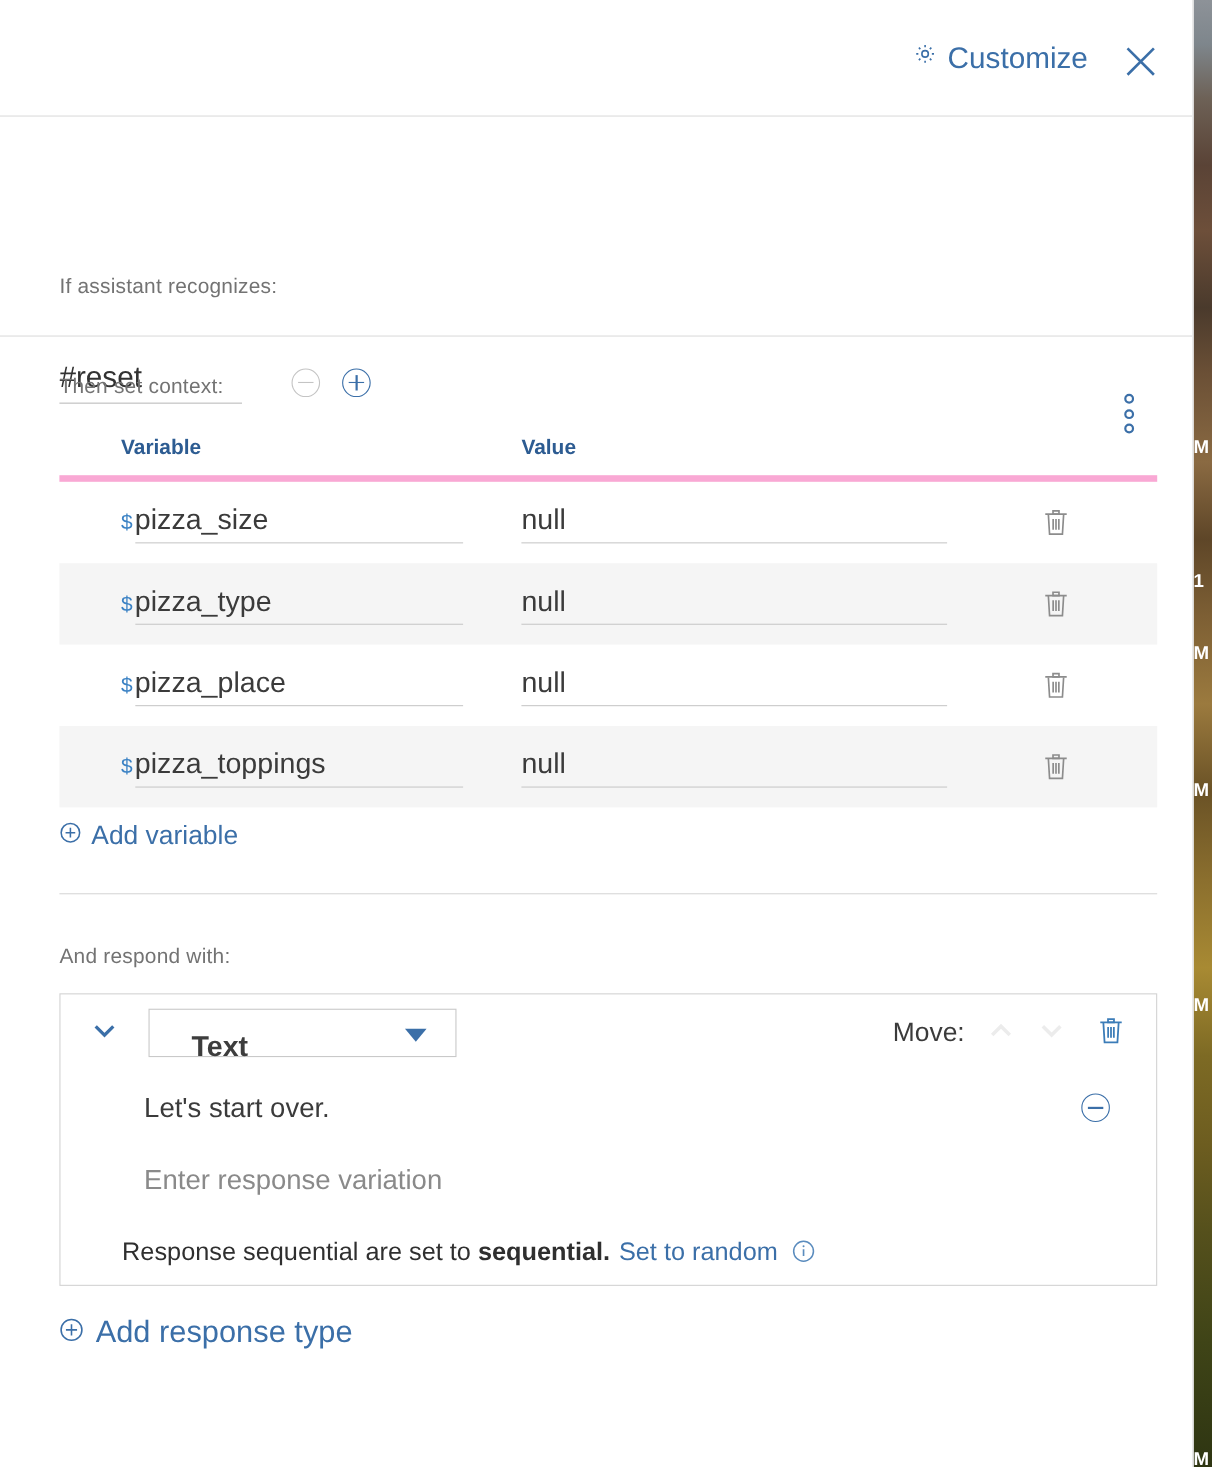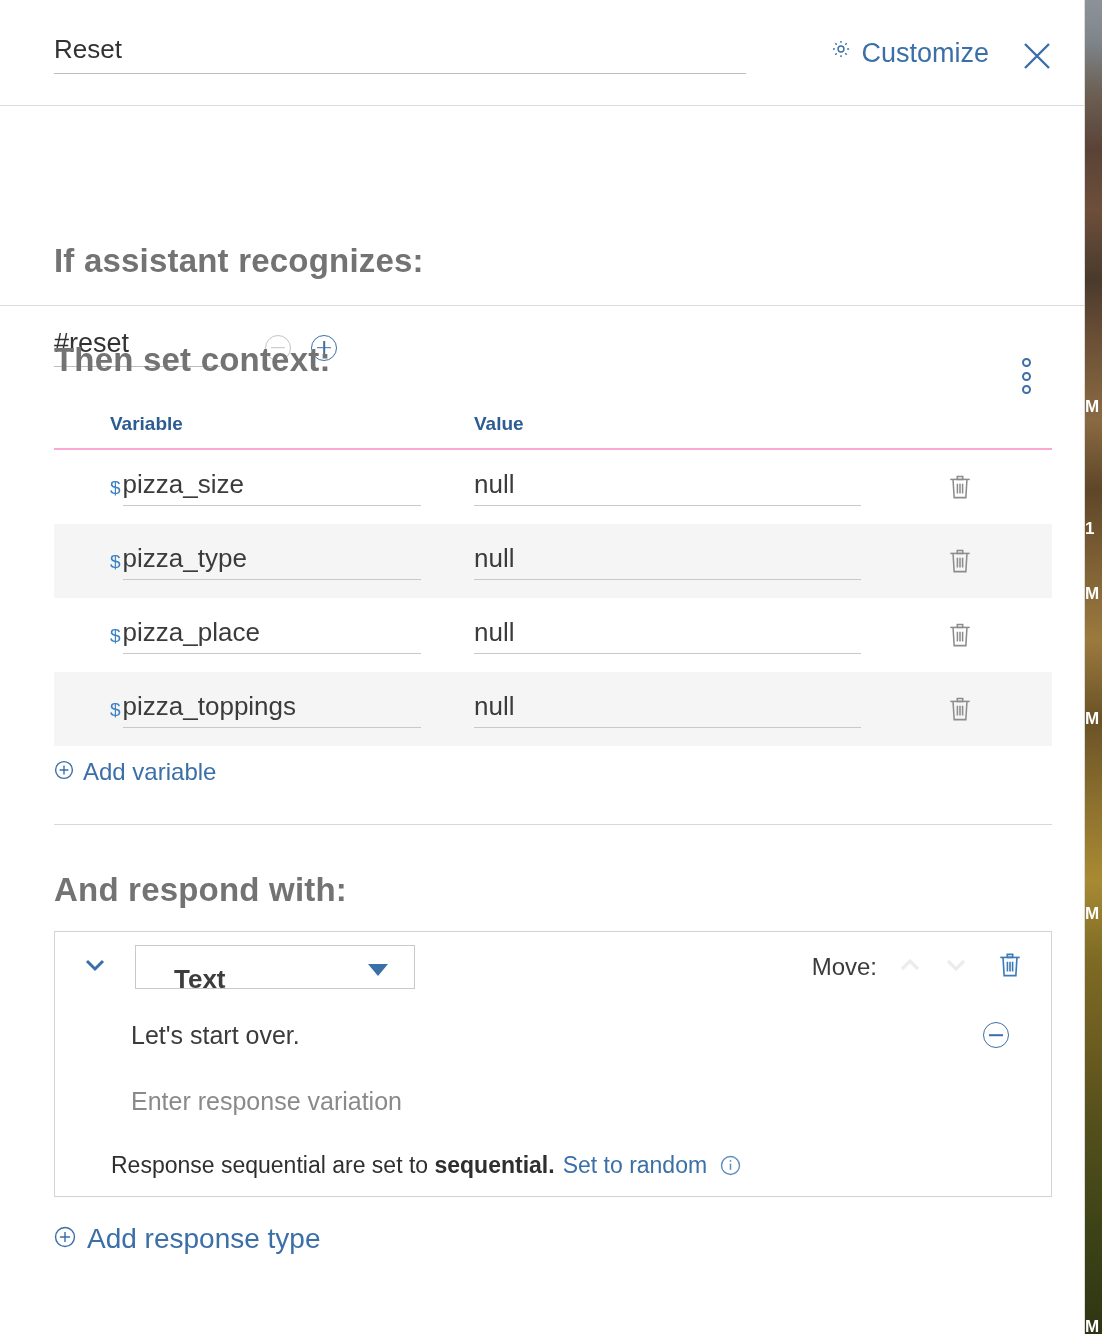--- a/index.html
+++ b/index.html
@@ -80,23 +80,23 @@
     display: flex; align-items: center; justify-content: center;
     cursor: pointer;
   }
 
   
   .section {
     position: relative;
     padding: 0 0 0 54px;
   }
   .section-title {
-    font-size: 33px;
+    font-size: 19px;
     color: #737373;
-    font-weight: 700;
+    font-weight: 400;
     letter-spacing: 0.2px;
   }
 
   
   #section-condition {
     height: 200px;
     border-bottom: 1px solid #dcdcdc;
   }
   #condition-title { position: absolute; left: 54px; top: 155px; transform: translateY(-50%); }
   #condition-row {
@@ -155,21 +155,21 @@
   }
 
   
   #context-table {
     margin-top: 34px;
     width: 998px;
   }
   #context-table-head {
     display: flex;
     padding: 0 0 13px 0;
-    border-bottom: 2px solid #f9a8d4;
+    border-bottom: 6px solid #f9a8d4;
   }
   .col-var { width: 420px; padding-left: 56px; }
   .col-val { width: 450px; }
   .col-act { width: 72px; }
   #context-table-head .th {
     font-size: 19px; font-weight: 700; color: #2d5c92;
   }
   .ctx-row {
     display: flex; align-items: center;
     height: 74px;
@@ -300,21 +300,20 @@
   <span class="strip-glyph" style="top:520px">1</span>
   <span class="strip-glyph" style="top:585px">M</span>
   <span class="strip-glyph" style="top:710px">M</span>
   <span class="strip-glyph" style="top:905px">M</span>
   <span class="strip-glyph" style="top:1318px">M</span>
 </div>
 
 <div id="panel">
 
   <div id="panel-header">
-    <input id="node-title-input" type="text" value="Reset" style="">
     <div id="customize-button">
       <span>
         <svg width="22" height="22" viewBox="0 0 24 24" fill="none" stroke="#3b6fa8" stroke-width="1.6">
           <circle cx="12" cy="12" r="3.2"></circle>
           <path d="M12 3.2v2.1M12 18.7v2.1M3.2 12h2.1M18.7 12h2.1M5.8 5.8l1.5 1.5M16.7 16.7l1.5 1.5M18.2 5.8l-1.5 1.5M7.3 16.7l-1.5 1.5"></path>
         </svg>
       </span>
       <span id="customize-label">Customize</span>
     </div>
     <div id="close-button">

